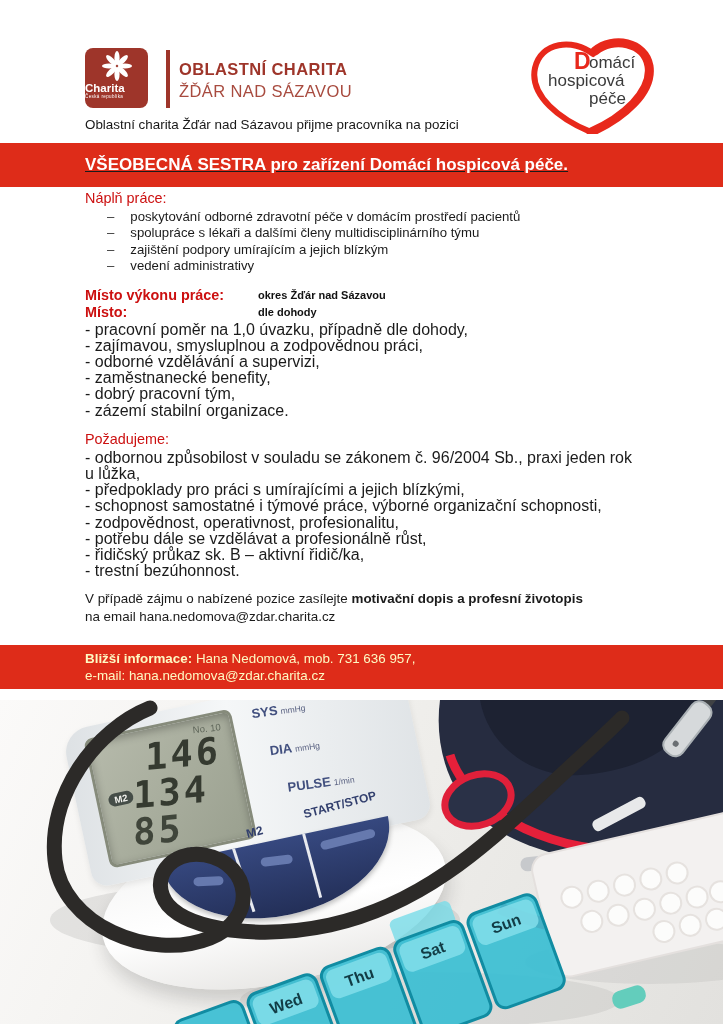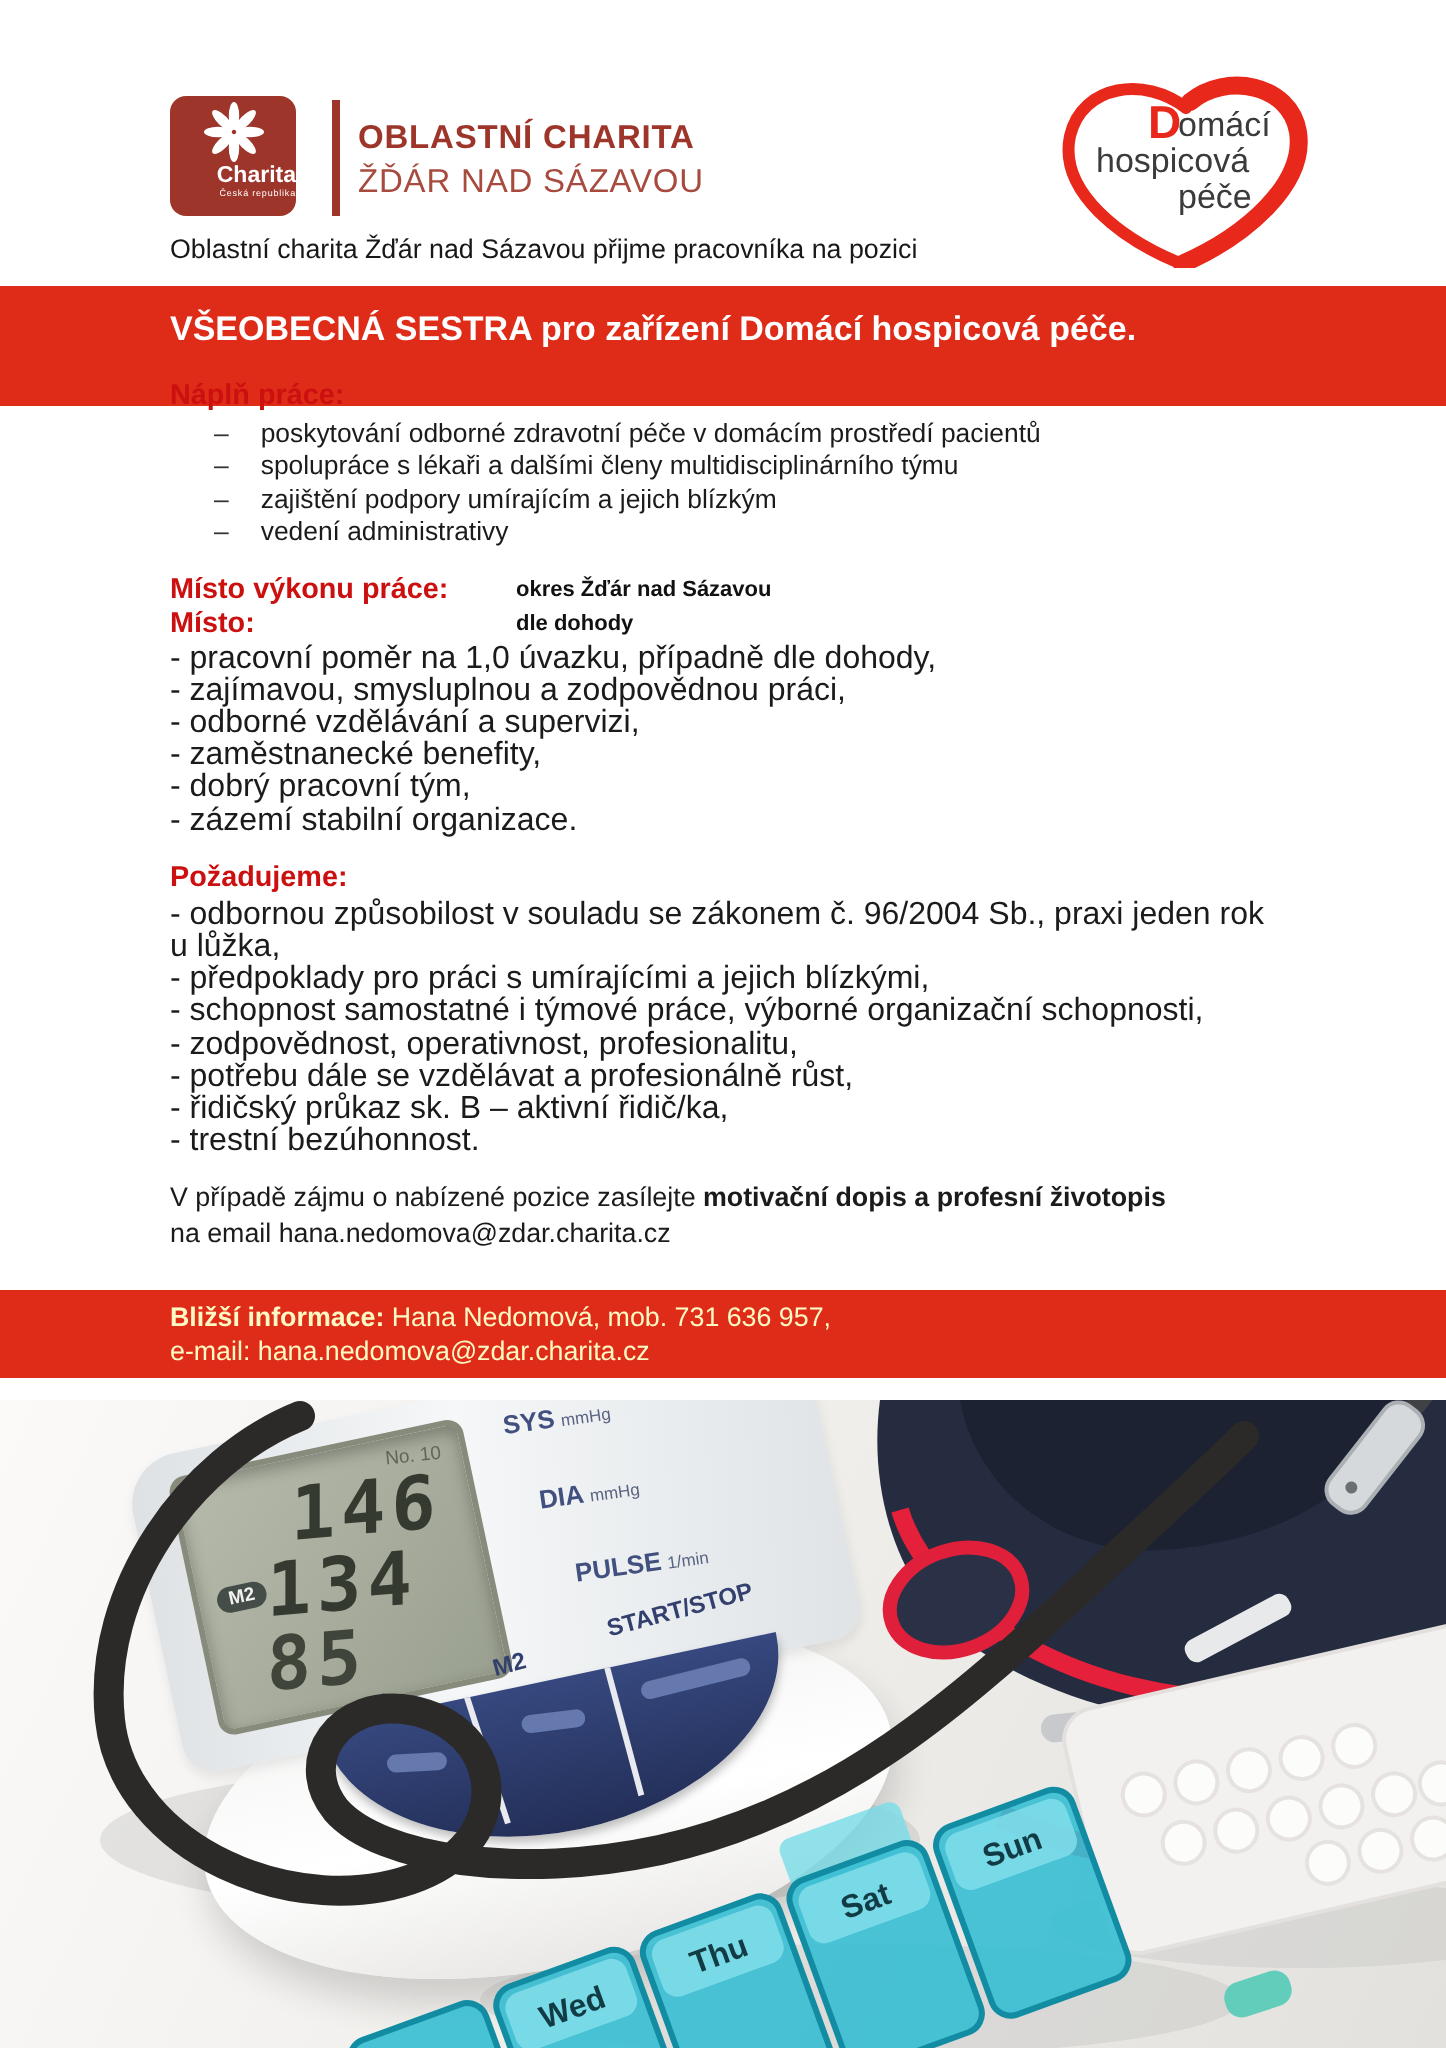--- a/index.html
+++ b/index.html
@@ -7,40 +7,40 @@
     --navy:#2c3a66; --heart-red:#e8281b; --teal:#38bccd;
   }
   *{margin:0;padding:0;box-sizing:border-box;}
   html,body{width:723px;height:1024px;}
   body{
     position:relative;background:#ffffff;overflow:hidden;
     font-family:"Liberation Sans",sans-serif;color:#1b1b1b;
   }
   
   .charita-logo{position:absolute;left:85px;top:48px;width:63px;height:60px;
-    background:var(--brand-red);border-radius:8px;text-align:right;}
+    background:var(--brand-red);border-radius:8px;text-align:left;}
   .charita-logo svg{display:block;margin:3px auto 0;}
   .charita-logo .t1{display:block;color:#fff;font-weight:bold;font-size:11.5px;line-height:11px;}
   .charita-logo .t2{display:block;color:#fff;font-size:4.5px;line-height:6px;letter-spacing:.4px;}
   .logo-sep{position:absolute;left:166px;top:50px;width:3.5px;height:58px;background:var(--brand-red);}
   .org-name{position:absolute;left:179px;top:59px;line-height:20px;}
   .org-name .l1{font-weight:bold;font-size:16.5px;color:var(--brand-red);letter-spacing:.4px;}
   .org-name .l2{font-size:16.5px;color:#a84b3f;letter-spacing:.4px;margin-top:2px;}
   .heart-logo{position:absolute;left:527px;top:38px;width:130px;height:96px;}
   .intro-line{position:absolute;left:85px;top:117px;font-size:13.4px;color:#181818;}
   
-  .title-banner{position:absolute;left:0;top:143px;width:723px;height:60px;
-    background:var(--banner-red);}
+  .title-banner{position:absolute;left:0;top:143px;width:723px;height:44px;
+    background:var(--banner-red);text-decoration:underline;}
   .title-banner .txt{padding-left:85px;line-height:44px;color:#fff;font-weight:bold;font-size:17px;}
   .footer-banner{position:absolute;left:0;top:645px;width:723px;height:44px;
     background:var(--banner-red);color:#fef9c3;font-size:13.4px;padding:5px 0 0 85px;line-height:17px;}
   .footer-banner b{font-weight:bold;}
   
   .content{position:absolute;left:85px;top:190px;width:560px;}
-  .sec-head{font-size:14.4px;font-weight:bold;color:var(--heading-red);line-height:17px;margin-bottom:2px;}
+  .sec-head{font-size:14.4px;font-weight:normal;color:var(--heading-red);line-height:17px;margin-bottom:2px;}
   .duty-list{list-style:none;}
   .duty-list li{display:flex;line-height:16.4px;font-size:13.2px;}
   .duty-list .dash{margin:0 16px 0 22px;color:#333;}
   .kv{margin-top:12px;}
   .kv .row{display:flex;line-height:17px;}
   .kv .k{width:173px;font-weight:bold;font-size:14.4px;color:var(--heading-red);}
   .kv .v{font-weight:bold;font-size:11px;color:#111;}
   .hyphen-list{margin-top:1px;}
   .hyphen-list .hline{line-height:16.2px;font-size:16px;}
   .mt14{margin-top:14px;} .mt12{margin-top:12px;}

